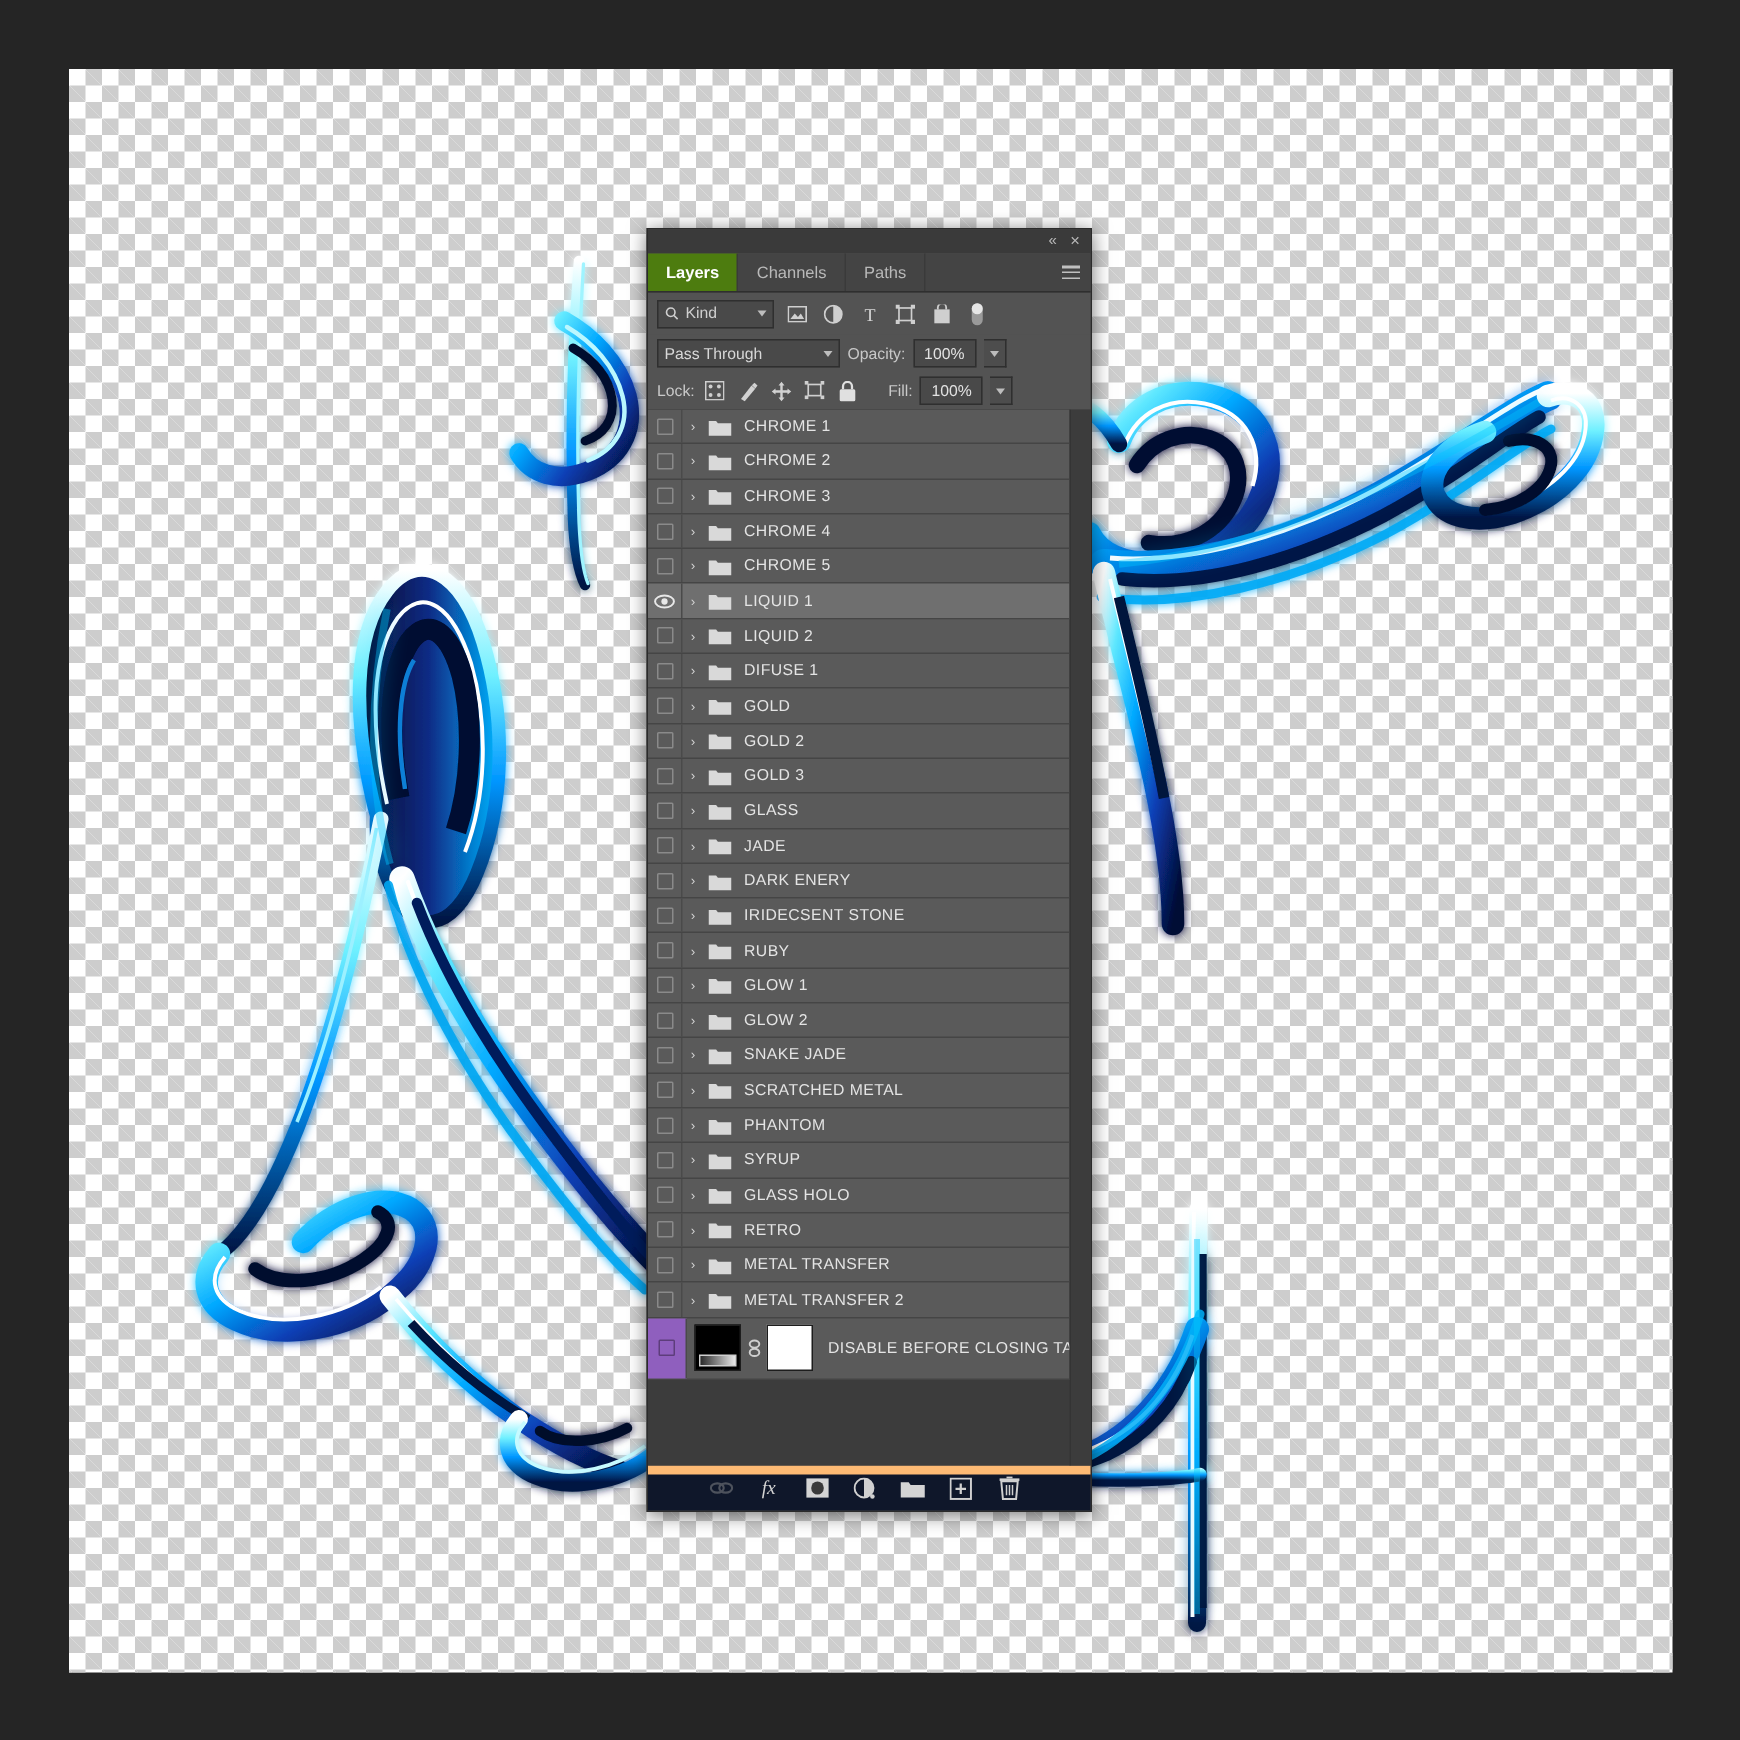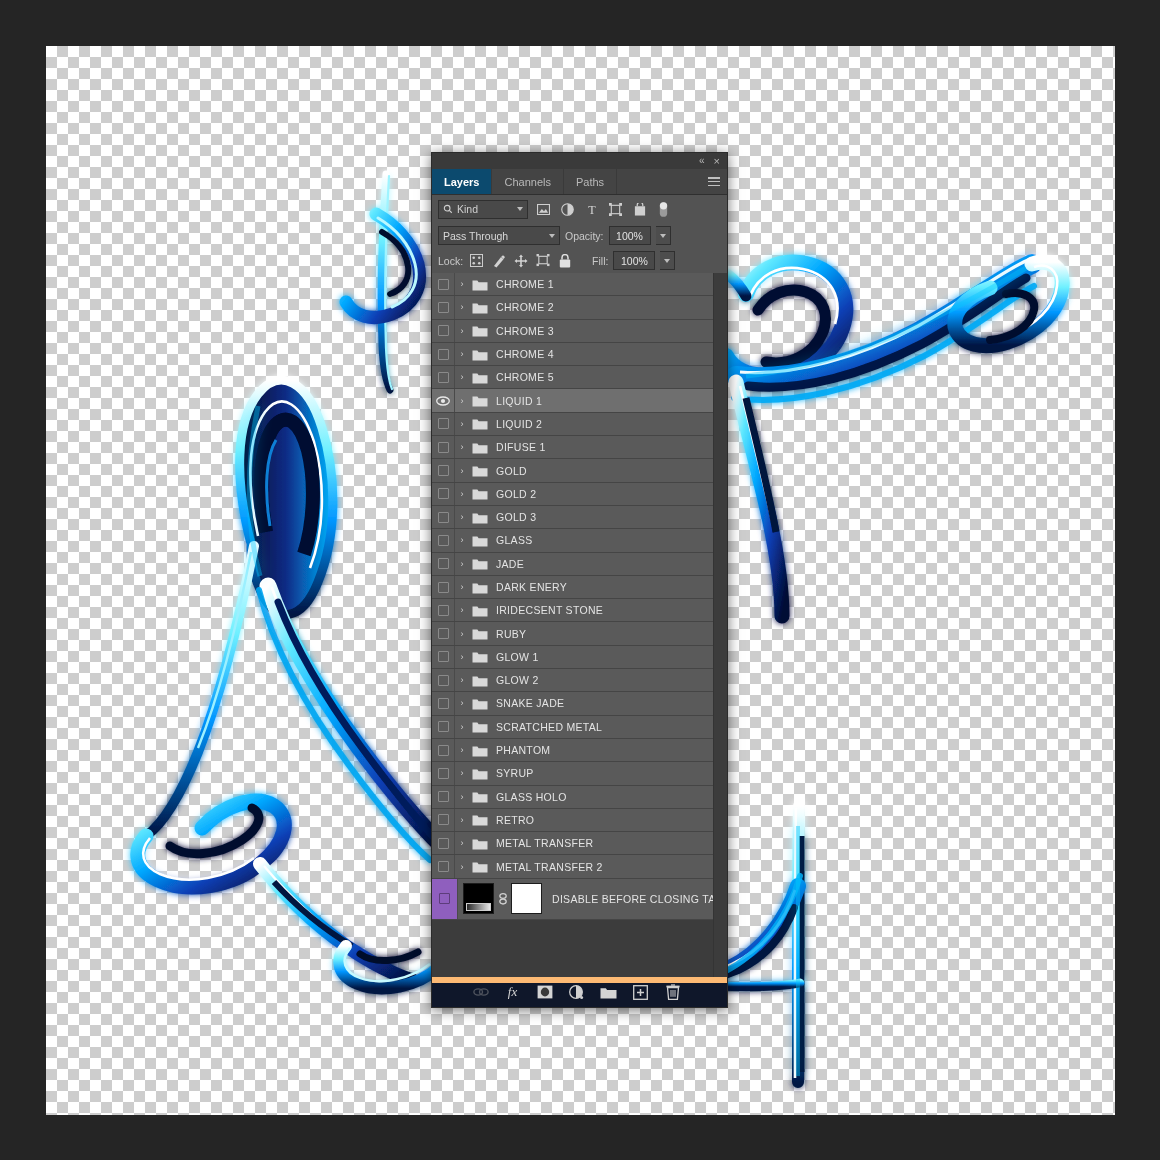--- a/index.html
+++ b/index.html
@@ -49,34 +49,34 @@
   .tabbar {
     height: 26px; background: #444444;
     display: flex; align-items: stretch; flex: 0 0 auto;
     border-bottom: 1px solid #2f2f2f; position: relative;
   }
   .tab {
     padding: 0 12px; display: flex; align-items: center;
     font-size: 11px; color: #b9b9b9; cursor: pointer;
     border-right: 1px solid #3a3a3a;
   }
-  .tab.active { background: #0c4a6e; color: #ffffff; font-weight: bold; }
+  .tab.active { background: #4d7c0f; color: #ffffff; font-weight: bold; }
   .tab-menu {
     margin-left: auto; width: 26px; display: flex;
     align-items: center; justify-content: center; cursor: pointer;
   }
   .hamburger { width: 12px; height: 9px; display: flex; flex-direction: column; justify-content: space-between; }
   .hamburger i { display: block; height: 1.5px; background: #c0c0c0; }
 
   .filter-row {
     height: 28px; background: #535353; display: flex; align-items: center;
     padding: 0 6px; gap: 7px; flex: 0 0 auto;
   }
   .kind-select {
-    width: 90px; height: 19px; background: #494949;
+    width: 78px; height: 19px; background: #494949;
     border: 1px solid #2f2f2f; display: flex; align-items: center;
     gap: 4px; padding: 0 4px; cursor: pointer;
   }
   .kind-label { font-size: 10.5px; color: #cfcfcf; flex: 1; }
   .caret { width: 0; height: 0; border-left: 3.5px solid transparent; border-right: 3.5px solid transparent; border-top: 4px solid #bdbdbd; }
   .fbtn { width: 17px; height: 17px; display: flex; align-items: center; justify-content: center; cursor: pointer; color: #ccc; }
 
   .opt-row {
     height: 25px; background: #535353; display: flex; align-items: center;
     padding: 0 6px; gap: 5px; flex: 0 0 auto;

